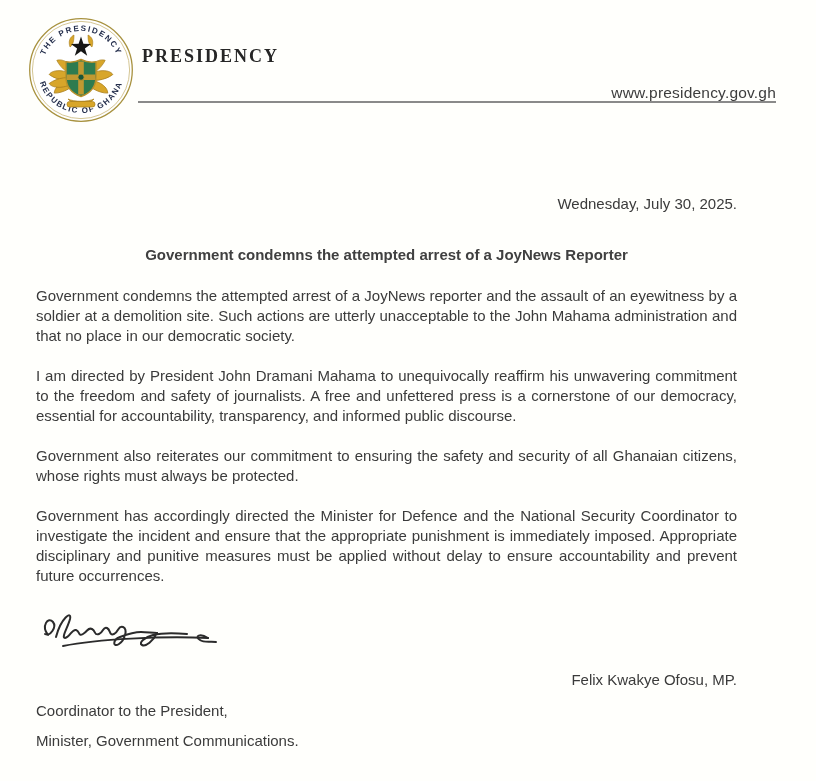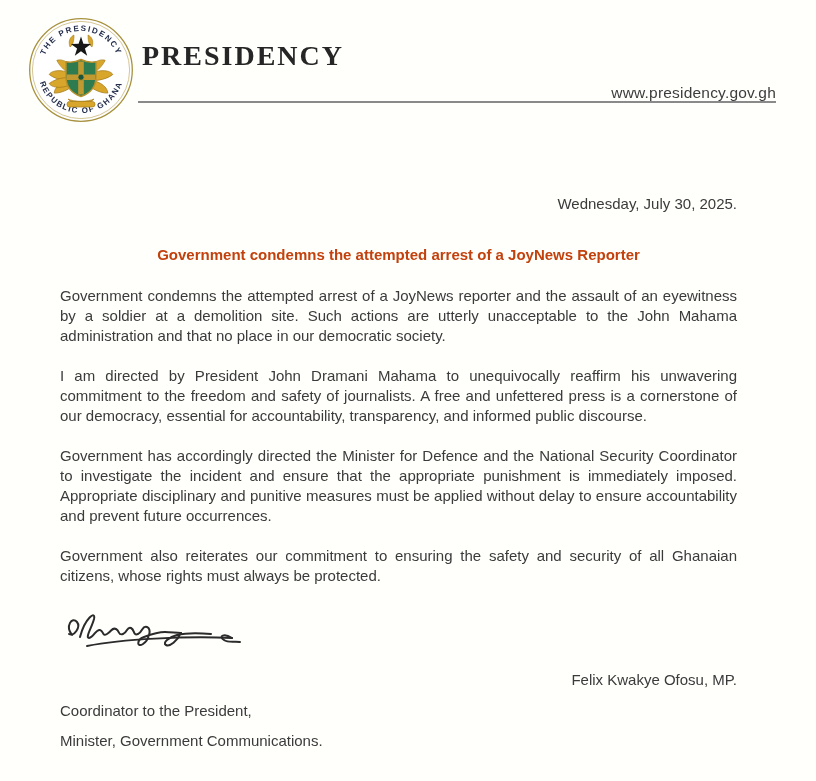--- a/index.html
+++ b/index.html
@@ -12,37 +12,37 @@
     font-family: "Liberation Sans", "DejaVu Sans", sans-serif;
     color: #3b3b3b;
     overflow: hidden;
   }
   
   .header { position: relative; height: 135px; }
   .seal { position: absolute; left: 28px; top: 17px; width: 106px; height: 106px; }
   .brand {
     position: absolute; left: 142px; top: 44px;
     font-family: "Liberation Serif", "DejaVu Serif", serif;
-    font-weight: 700; font-size: 28px; line-height: 24px;
+    font-weight: 700; font-size: 18px; line-height: 24px;
     letter-spacing: 2px; color: #262626;
   }
   .site-url {
     position: absolute; right: 40px; top: 84px;
     font-size: 15.5px; color: #3d3d3d; letter-spacing: 0.2px;
   }
   .header-rule {
     position: absolute; left: 138px; top: 101px; width: 638px;
     border: 0; border-top: 2px solid #8a8a8a;
   }
   
-  .content { margin: 0 79px 0 60px; font-size: 15px; line-height: 20px; }
+  .content { margin: 0 79px 0 36px; font-size: 15px; line-height: 20px; }
   .date-line { margin-top: 59px; text-align: right; }
   .doc-title {
     margin: 31px 0 21px 0; text-align: center;
-    font-weight: 700; font-size: 15px; color: #c2410c;
+    font-weight: 700; font-size: 15px; color: #404040;
   }
   .para { text-align: justify; margin: 0 0 20px 0; }
   .sig-svg { display: block; margin-top: 8px; }
   .sig-name { margin-top: 16px; text-align: right; }
   .sig-role1 { margin-top: 11px; }
   .sig-role2 { margin-top: 10px; }
 </style>
 </head>
 <body>
 
@@ -102,22 +102,22 @@
   </div>
 
   <div class="content">
 
     <div class="date-line">Wednesday, July 30, 2025.</div>
 
     <div class="doc-title">Government condemns the attempted arrest of a JoyNews Reporter</div>
 
     <p class="para">Government condemns the attempted arrest of a JoyNews reporter and the assault of an eyewitness by a soldier at a demolition site. Such actions are utterly unacceptable to the John Mahama administration and that no place in our democratic society.</p>
     <p class="para">I am directed by President John Dramani Mahama to unequivocally reaffirm his unwavering commitment to the freedom and safety of journalists. A free and unfettered press is a cornerstone of our democracy, essential for accountability, transparency, and informed public discourse.</p>
+    <p class="para">Government also reiterates our commitment to ensuring the safety and security of all Ghanaian citizens, whose rights must always be protected.</p>
     <p class="para">Government has accordingly directed the Minister for Defence and the National Security Coordinator to investigate the incident and ensure that the appropriate punishment is immediately imposed. Appropriate disciplinary and punitive measures must be applied without delay to ensure accountability and prevent future occurrences.</p>
-    <p class="para">Government also reiterates our commitment to ensuring the safety and security of all Ghanaian citizens, whose rights must always be protected.</p>
 
     <svg class="sig-svg" width="195" height="48" viewBox="0 0 195 48" aria-hidden="true">
       <g fill="none" stroke="#2b2b2b" stroke-width="2" stroke-linecap="round" stroke-linejoin="round">
         <path d="M12,29 C5,20 12,10 17,16 C21,21 14,31 9,28"></path>
         <path d="M20,31 C25,12 36,4 34,13 C32,21 25,32 29,32 C34,31 36,23 40,24 C44,25 42,31 47,28 C52,25 52,21 56,23 C60,25 58,30 63,28 C68,26 67,20 71,22 C75,24 73,30 78,28 C83,26 82,19 87,21 C92,23 89,34 83,38 C77,42 76,34 84,31 C92,28 98,26 105,26 C111,26 116,27 121,27"></path>
         <path d="M121,27 C117,35 110,41 106,39 C102,37 109,31 117,29 C129,26 141,27 151,28"></path>
         <path d="M27,40 C62,33 125,30 172,32"></path>
         <path d="M172,32 C164,27 158,30 164,34 C168,37 175,35 180,36"></path>
       </g>
     </svg>

